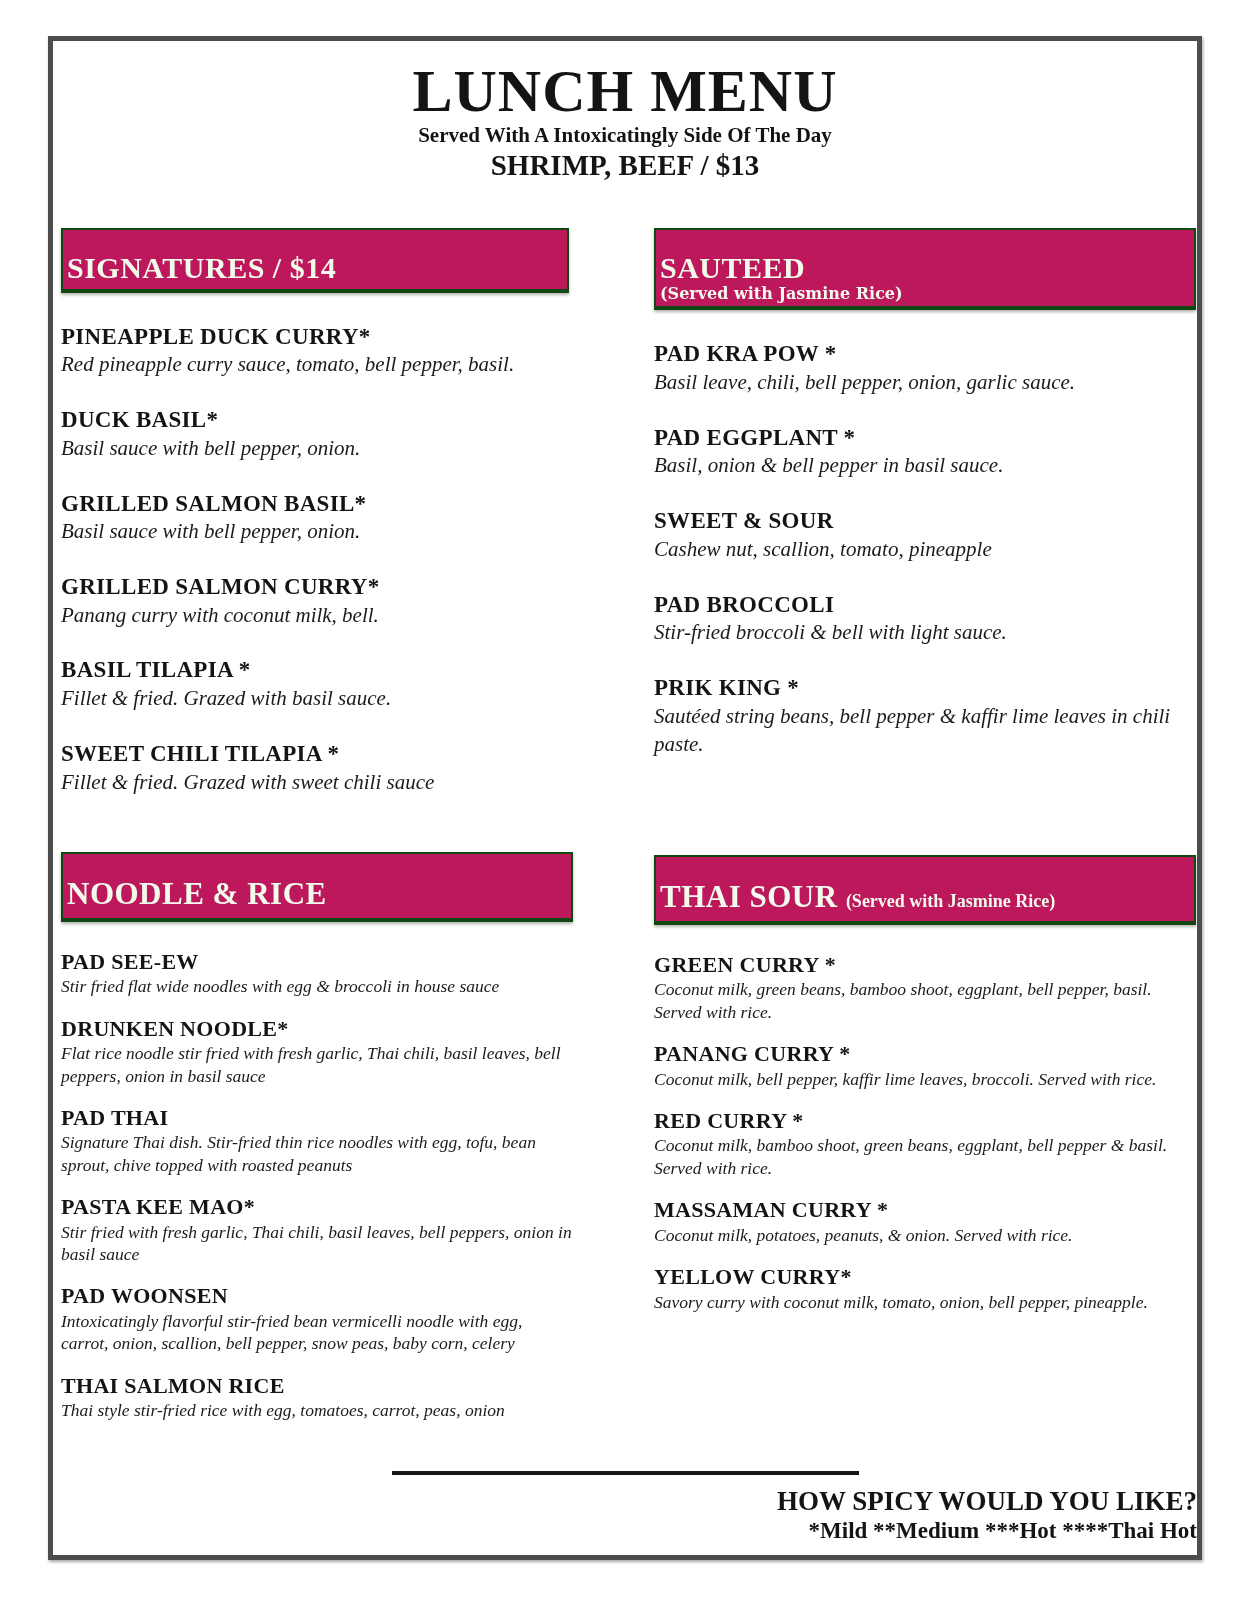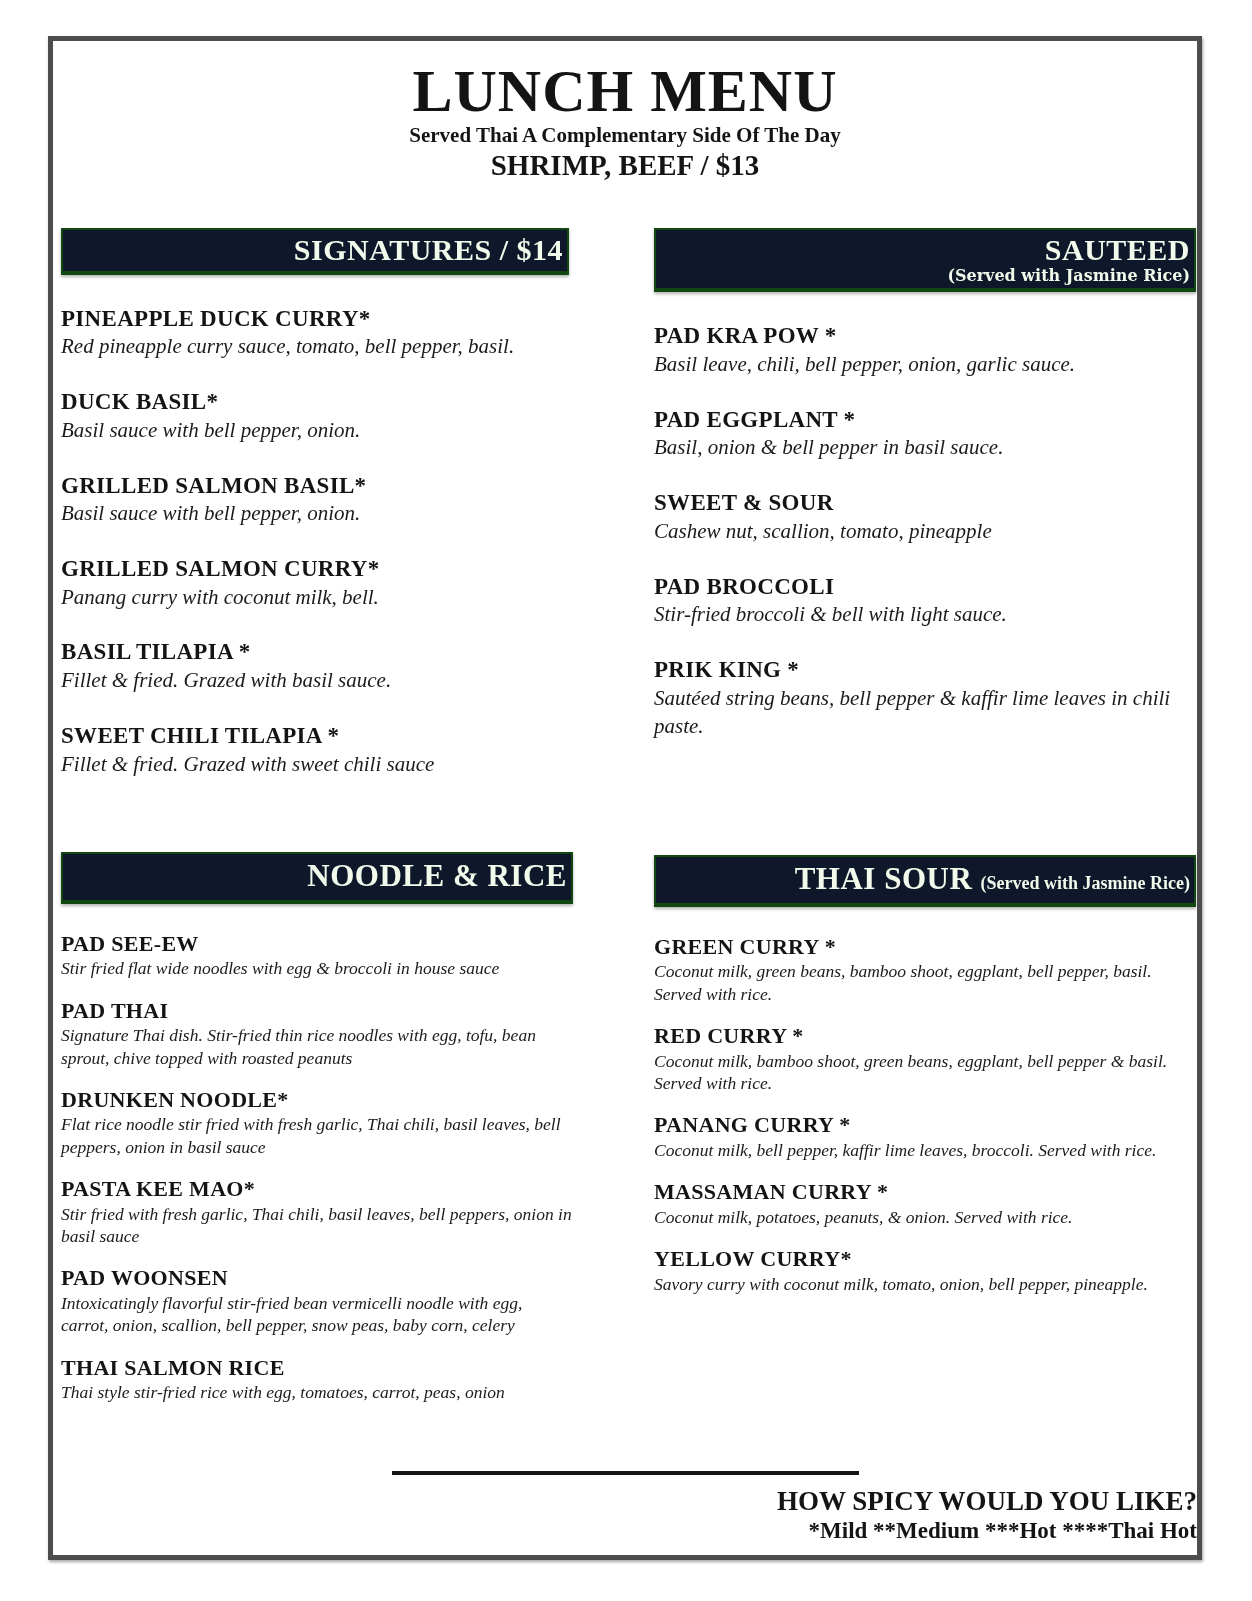--- a/index.html
+++ b/index.html
@@ -53,27 +53,27 @@
   
   .col {
     position: absolute;
   }
   .col-signatures { left: 8px;   top: 187px; width: 508px; }
   .col-sauteed    { left: 601px; top: 187px; width: 542px; }
   .col-noodle     { left: 8px;   top: 811px; width: 512px; }
   .col-curry      { left: 601px; top: 814px; width: 542px; }
   
   .banner {
-    background: #0f172a;
+    background: #be185d;
     color: #f2faec;
-    text-align: right;
+    text-align: left;
     border: 2px solid #114711;
     border-bottom-width: 4px;
     box-shadow: 0 2px 3px rgba(0,0,0,0.3);
-    padding: 3px 4px 4px 4px;
+    padding: 21px 4px 4px 4px;
   }
   .banner-title {
     font-size: 30px;
     font-weight: bold;
     line-height: 1.12;
     letter-spacing: 0.5px;
   }
   .banner-sub {
     font-size: 16px;
     font-weight: bold;
@@ -139,21 +139,21 @@
     line-height: 1.25;
   }
 </style>
 </head>
 <body>
 
 <div class="frame">
 
   <header class="header">
     <h1 class="title">LUNCH MENU</h1>
-    <div class="hdr-sub">Served Thai A Complementary Side Of The Day</div>
+    <div class="hdr-sub">Served With A Intoxicatingly Side Of The Day</div>
     <div class="hdr-price">SHRIMP, BEEF / $13</div>
   </header>
 
   <section class="col col-signatures">
     <div class="banner">
       <div class="banner-title">SIGNATURES / $14</div>
     </div>
     <div class="items">
       <div class="item">
         <div class="dish-name">PINEAPPLE DUCK CURRY*</div>
@@ -214,26 +214,26 @@
   <section class="col col-noodle">
     <div class="banner banner-single">
       <div class="banner-title">NOODLE &amp; RICE</div>
     </div>
     <div class="items items-sm">
       <div class="item">
         <div class="dish-name">PAD SEE-EW</div>
         <div class="dish-desc">Stir fried flat wide noodles with egg &amp; broccoli in house sauce</div>
       </div>
       <div class="item">
+        <div class="dish-name">DRUNKEN NOODLE*</div>
+        <div class="dish-desc">Flat rice noodle stir fried with fresh garlic, Thai chili, basil leaves, bell peppers, onion in basil sauce</div>
+      </div>
+      <div class="item">
         <div class="dish-name">PAD THAI</div>
         <div class="dish-desc">Signature Thai dish. Stir-fried thin rice noodles with egg, tofu, bean sprout, chive topped with roasted peanuts</div>
-      </div>
-      <div class="item">
-        <div class="dish-name">DRUNKEN NOODLE*</div>
-        <div class="dish-desc">Flat rice noodle stir fried with fresh garlic, Thai chili, basil leaves, bell peppers, onion in basil sauce</div>
       </div>
       <div class="item">
         <div class="dish-name">PASTA KEE MAO*</div>
         <div class="dish-desc">Stir fried with fresh garlic, Thai chili, basil leaves, bell peppers, onion in basil sauce</div>
       </div>
       <div class="item">
         <div class="dish-name">PAD WOONSEN</div>
         <div class="dish-desc">Intoxicatingly flavorful stir-fried bean vermicelli noodle with egg, carrot, onion, scallion, bell pepper, snow peas, baby corn, celery</div>
       </div>
       <div class="item">
@@ -246,26 +246,26 @@
   <section class="col col-curry">
     <div class="banner banner-single">
       <div class="banner-title"><span>THAI SOUR</span> <span class="inline-sub">(Served with Jasmine Rice)</span></div>
     </div>
     <div class="items items-sm">
       <div class="item">
         <div class="dish-name">GREEN CURRY *</div>
         <div class="dish-desc">Coconut milk, green beans, bamboo shoot, eggplant, bell pepper, basil. Served with rice.</div>
       </div>
       <div class="item">
+        <div class="dish-name">PANANG CURRY *</div>
+        <div class="dish-desc">Coconut milk, bell pepper, kaffir lime leaves, broccoli. Served with rice.</div>
+      </div>
+      <div class="item">
         <div class="dish-name">RED CURRY *</div>
         <div class="dish-desc">Coconut milk, bamboo shoot, green beans, eggplant, bell pepper &amp; basil. Served with rice.</div>
-      </div>
-      <div class="item">
-        <div class="dish-name">PANANG CURRY *</div>
-        <div class="dish-desc">Coconut milk, bell pepper, kaffir lime leaves, broccoli. Served with rice.</div>
       </div>
       <div class="item">
         <div class="dish-name">MASSAMAN CURRY *</div>
         <div class="dish-desc">Coconut milk, potatoes, peanuts, &amp; onion. Served with rice.</div>
       </div>
       <div class="item">
         <div class="dish-name">YELLOW CURRY*</div>
         <div class="dish-desc">Savory curry with coconut milk, tomato, onion, bell pepper, pineapple.</div>
       </div>
     </div>

